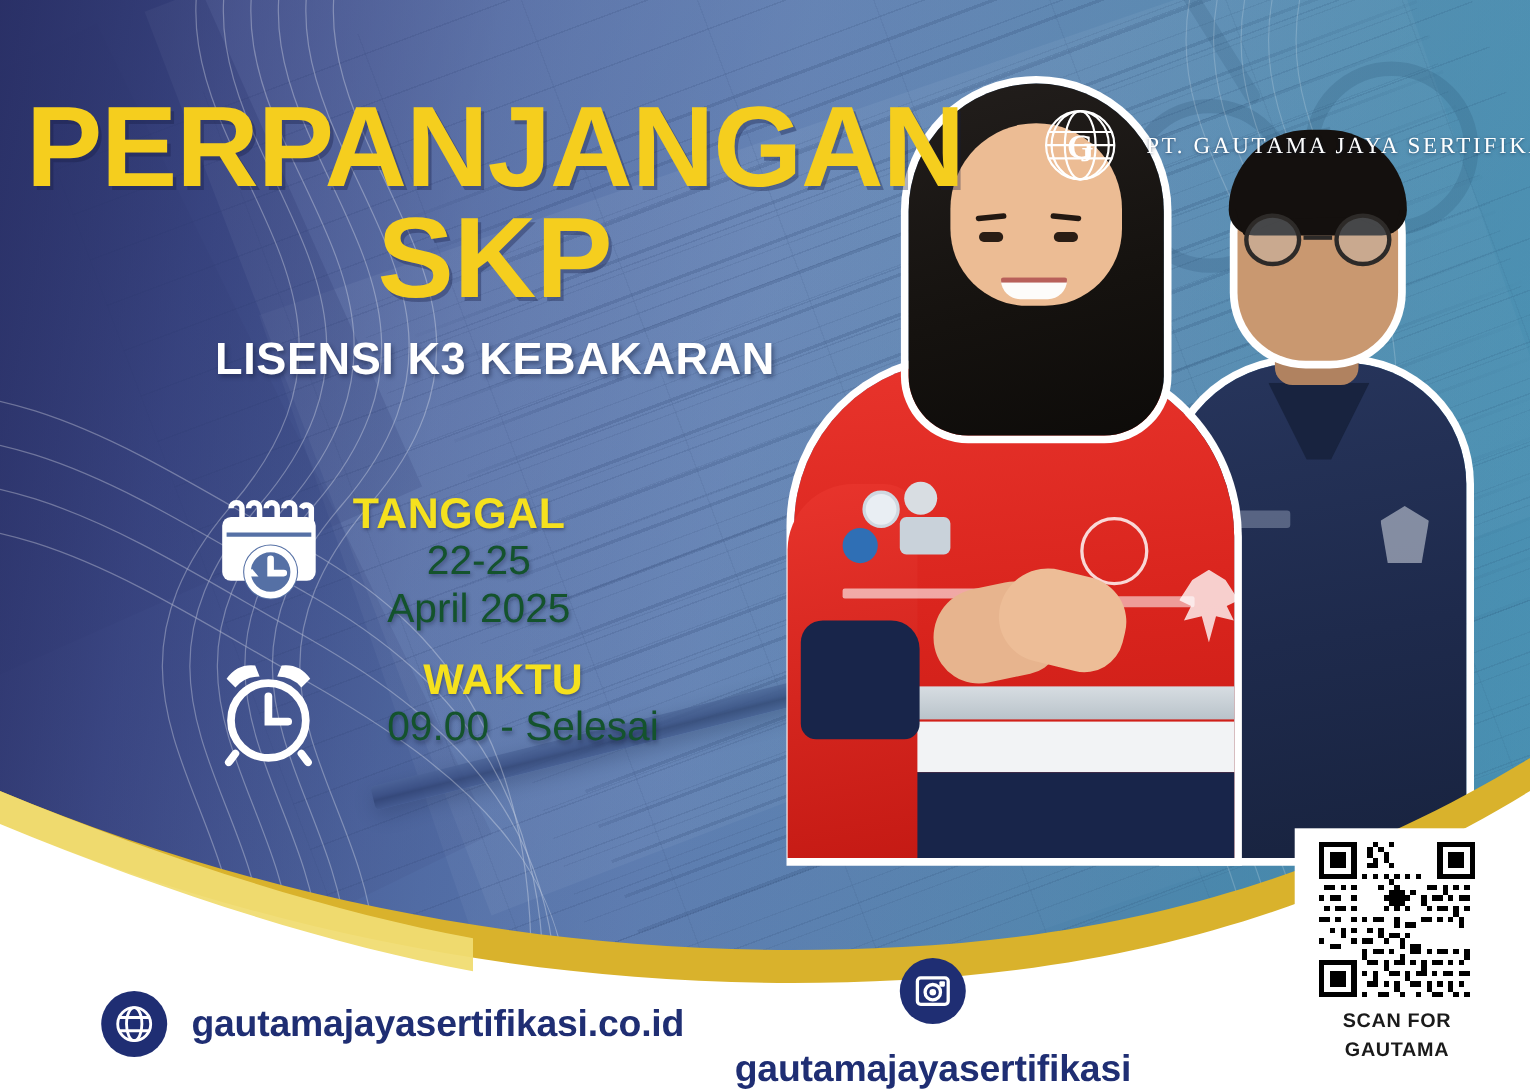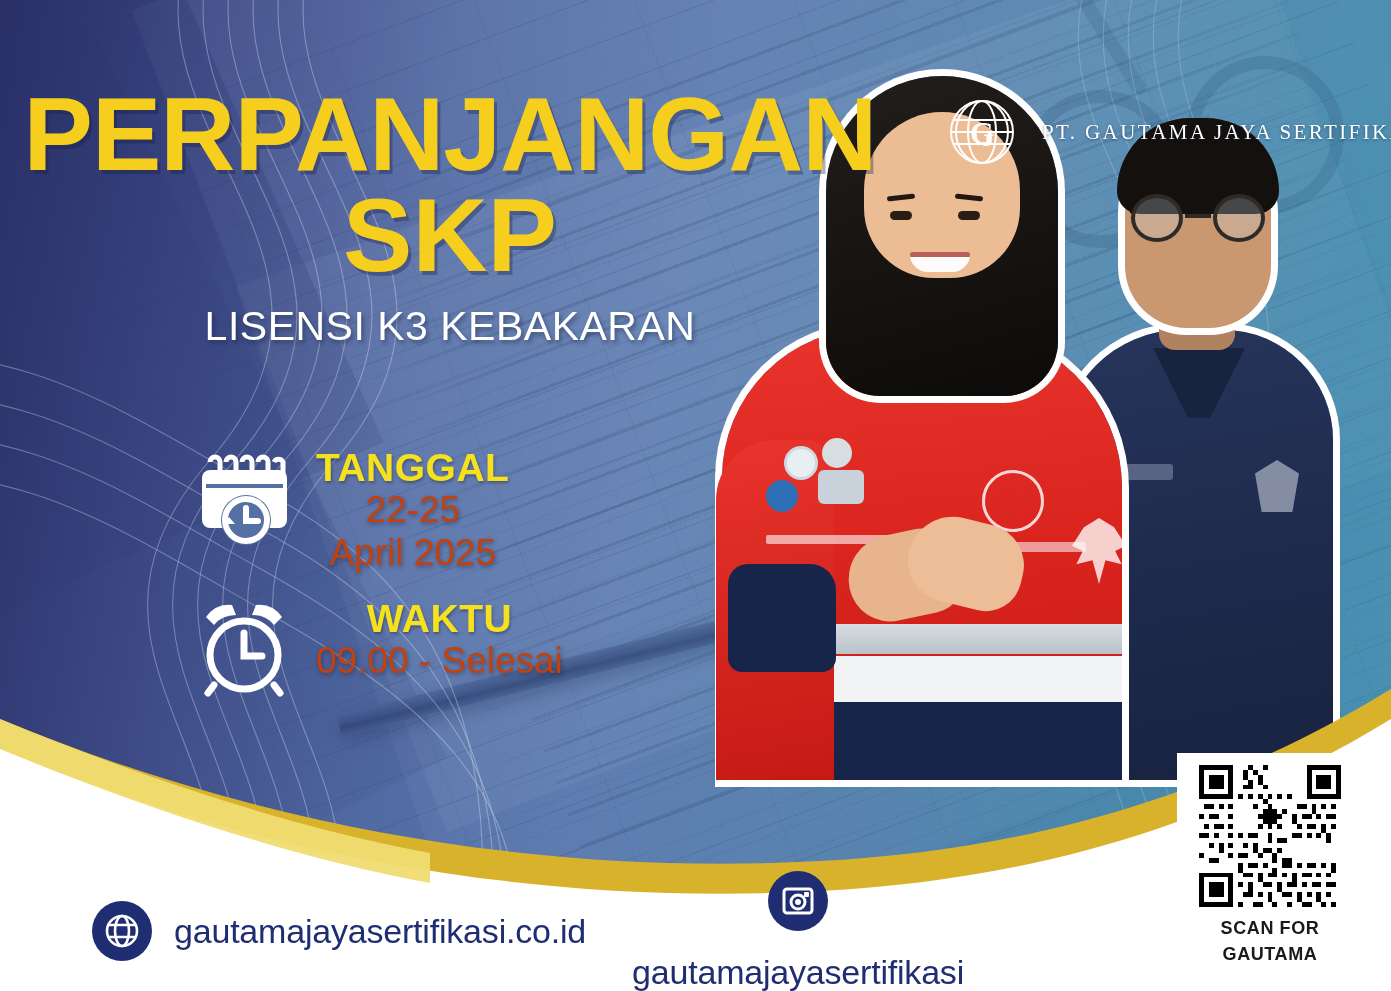--- a/index.html
+++ b/index.html
@@ -271,21 +271,21 @@
     letter-spacing:-1px;
     text-shadow:3px 4px 0 rgba(24,30,70,.35);
     white-space:nowrap;
   }
   .title-sub-yellow {
     font-size:104px; line-height:1.0; font-weight:bold; color:#F5CE1E;
     text-shadow:3px 4px 0 rgba(24,30,70,.35);
   }
   .title-caption {
     margin-top:16px;
-    font-size:41px; font-weight:normal; color:#ffffff; letter-spacing:.5px;
+    font-size:41px; font-weight:bold; color:#ffffff; letter-spacing:.5px;
     text-shadow:2px 3px 4px rgba(20,28,60,.45);
     white-space:nowrap;
   }
 
   
   .logo-lockup {
     position:absolute; left:946px; top:96px; display:flex; align-items:center; gap:24px;
   }
   .logo-name {
     font-family:"Liberation Serif", serif;
@@ -299,38 +299,39 @@
   .info-row { display:flex; align-items:flex-start; gap:24px; }
   .info-row + .info-row { margin-top:22px; }
   .info-ico { flex:0 0 auto; width:96px; height:100px; position:relative; }
   .info-text { padding-top:2px; }
   .info-label {
     font-size:39px; font-weight:bold; color:#F5E11E; letter-spacing:.5px;
     text-shadow:1px 2px 3px rgba(20,28,60,.4);
     line-height:1.05;
   }
   .info-value {
-    font-size:37px; color:#c2410c; line-height:1.16; font-weight:300;
+    font-size:37px; color:#14532d; line-height:1.16; font-weight:300;
     text-shadow:1px 2px 4px rgba(20,28,60,.45);
+    margin-left:36px;
   }
 
   
   .footer {
     position:absolute; left:0; bottom:0; width:1391px; height:120px;
     display:flex; align-items:center; padding-left:92px; gap:0;
   }
   .f-item { display:flex; align-items:center; gap:22px; }
   .f-item.second { margin-left:46px;flex-direction:column; }
   .f-ico {
     width:60px; height:60px; border-radius:50%;
     background:#1F2E73; display:flex; align-items:center; justify-content:center;
     flex:0 0 auto;
   }
   .f-text {
-    font-size:34px; font-weight:normal; color:#1F2E73; letter-spacing:-.2px;
+    font-size:34px; font-weight:bold; color:#1F2E73; letter-spacing:-.2px;
     white-space:nowrap;
   }
 
   
   .qr-panel {
     position:absolute; right:28px; bottom:24px; width:186px; height:214px;
     background:#ffffff; display:flex; flex-direction:column;
     align-items:center; justify-content:flex-start; padding-top:12px;
   }
   .qr-code { width:146px; height:146px; }

